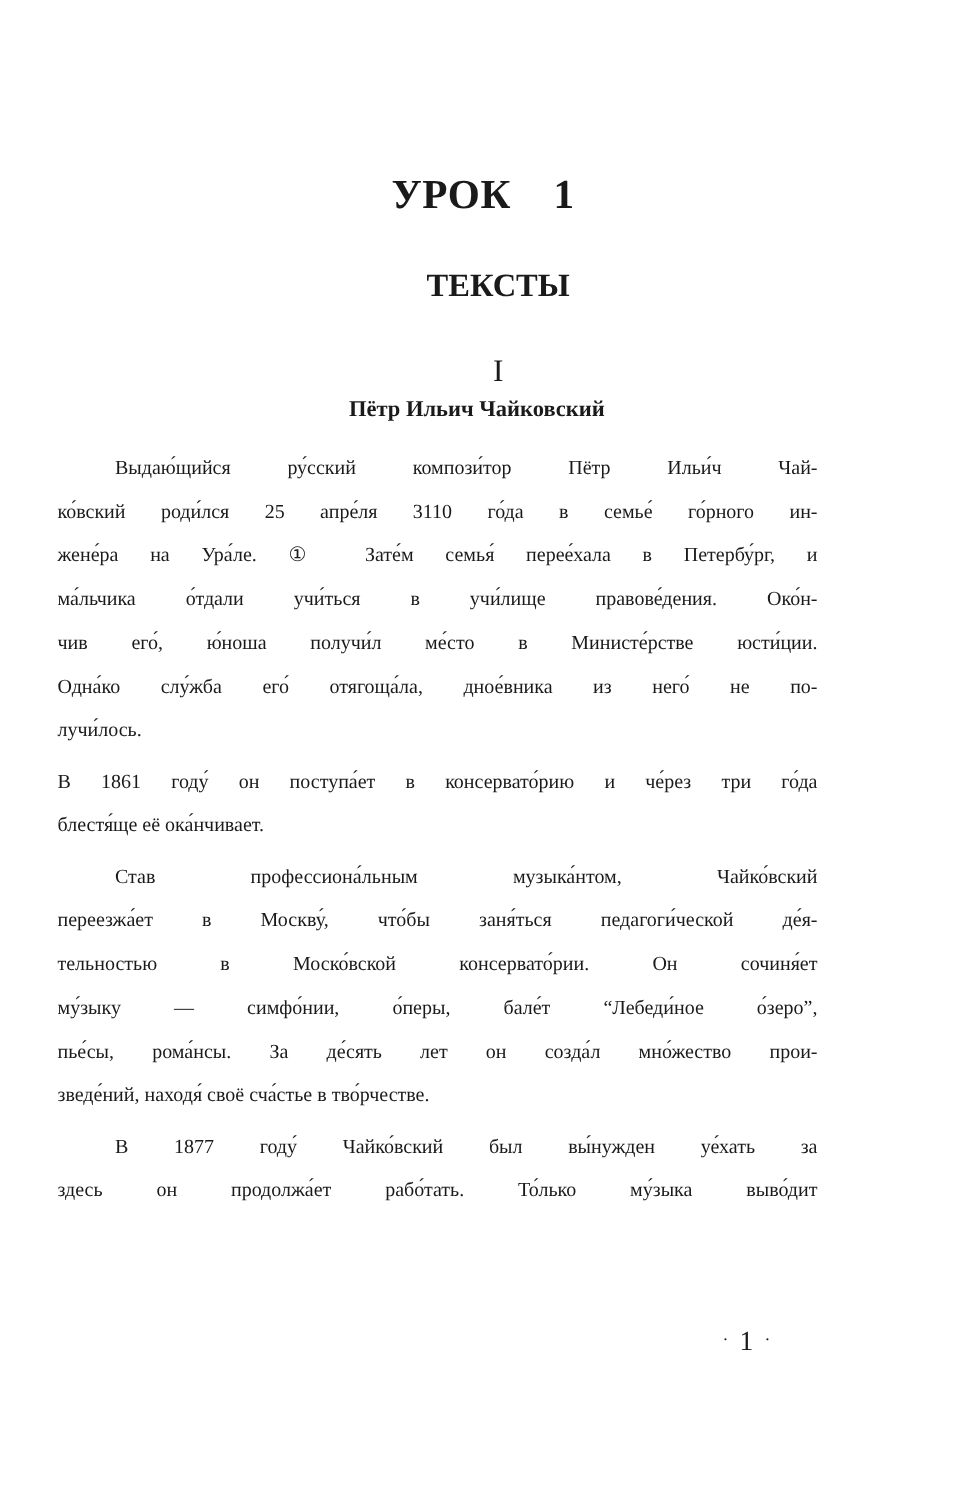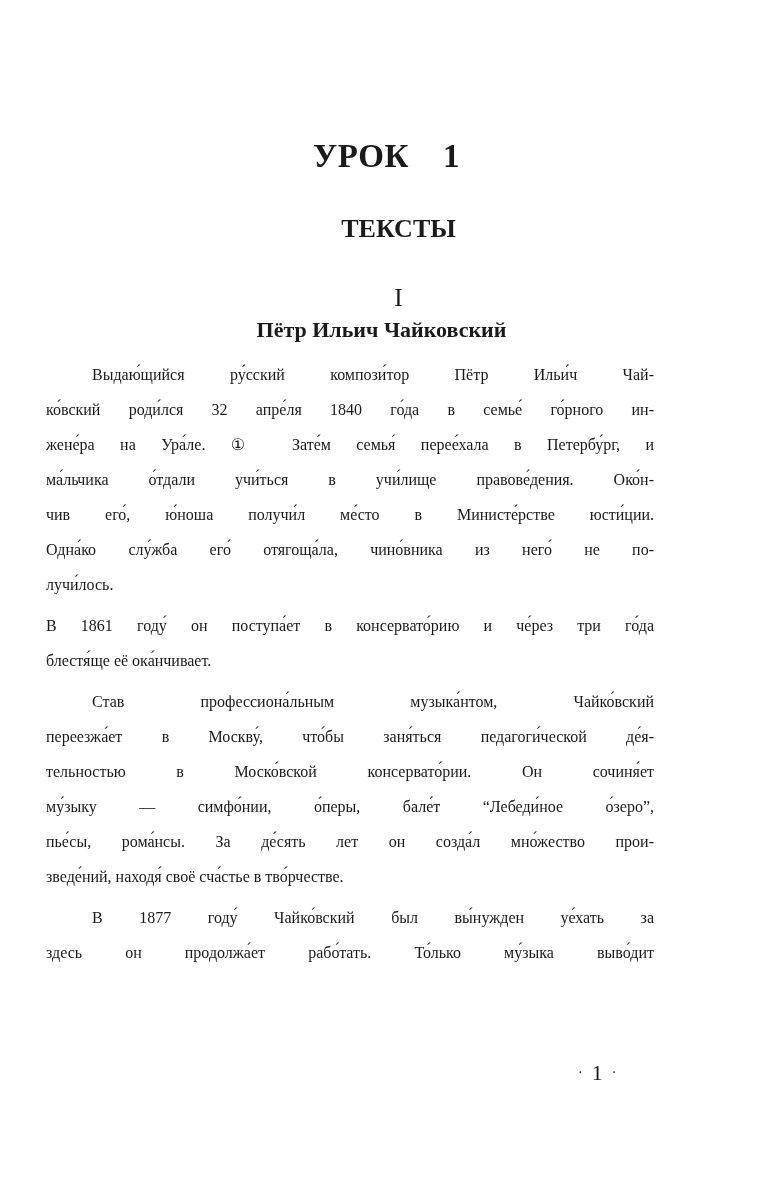--- a/index.html
+++ b/index.html
@@ -50,21 +50,21 @@
     text-align: center;
     font-size: 25px;
     padding-left: 34px;
   }
   .text-title {
     position: absolute;
     left: 0; right: 0;
     top: 317px;
     text-align: center;
     font-weight: bold;
-    font-size: 22px;
+    font-size: 18px;
   }
   .body-text {
     position: absolute;
     left: 46px;
     width: 608px;
     top: 357px;
     font-size: 16px;
   }
   .para {
     margin: 0 0 6px 0;
@@ -123,33 +123,33 @@
 
   <div class="text-title">Пётр Ильич Чайковский</div>
 
   <div class="body-text">
 
     <div class="para">
       <span class="line first">
           <span class="j">Выдаю́щийся ру́сский компози́тор Пётр Ильи́ч Чай-</span>
         </span>
       <span class="line">
-          <span class="j">ко́вский роди́лся 32 апре́ля 1840 го́да в семье́ го́рного ин-</span>
+          <span class="j">ко́вский роди́лся 25 апре́ля 3110 го́да в семье́ го́рного ин-</span>
         </span>
       <span class="line">
           <span class="j">жене́ра на Ура́ле. ① Зате́м семья́ перее́хала в Петербу́рг, и</span>
         </span>
       <span class="line">
           <span class="j">ма́льчика о́тдали учи́ться в учи́лище правове́дения. Око́н-</span>
         </span>
       <span class="line">
           <span class="j">чив его́, ю́ноша получи́л ме́сто в Министе́рстве юсти́ции.</span>
         </span>
       <span class="line">
-          <span class="j">Одна́ко слу́жба его́ отягоща́ла, чино́вника из него́ не по-</span>
+          <span class="j">Одна́ко слу́жба его́ отягоща́ла, дное́вника из него́ не по-</span>
         </span>
       <span class="line last">
           <span class="j">лучи́лось.</span>
         </span>
     </div>
 
     <div class="para">
       <span class="line">
           <span class="j">В 1861 году́ он поступа́ет в консервато́рию и че́рез три го́да</span>
         </span>

